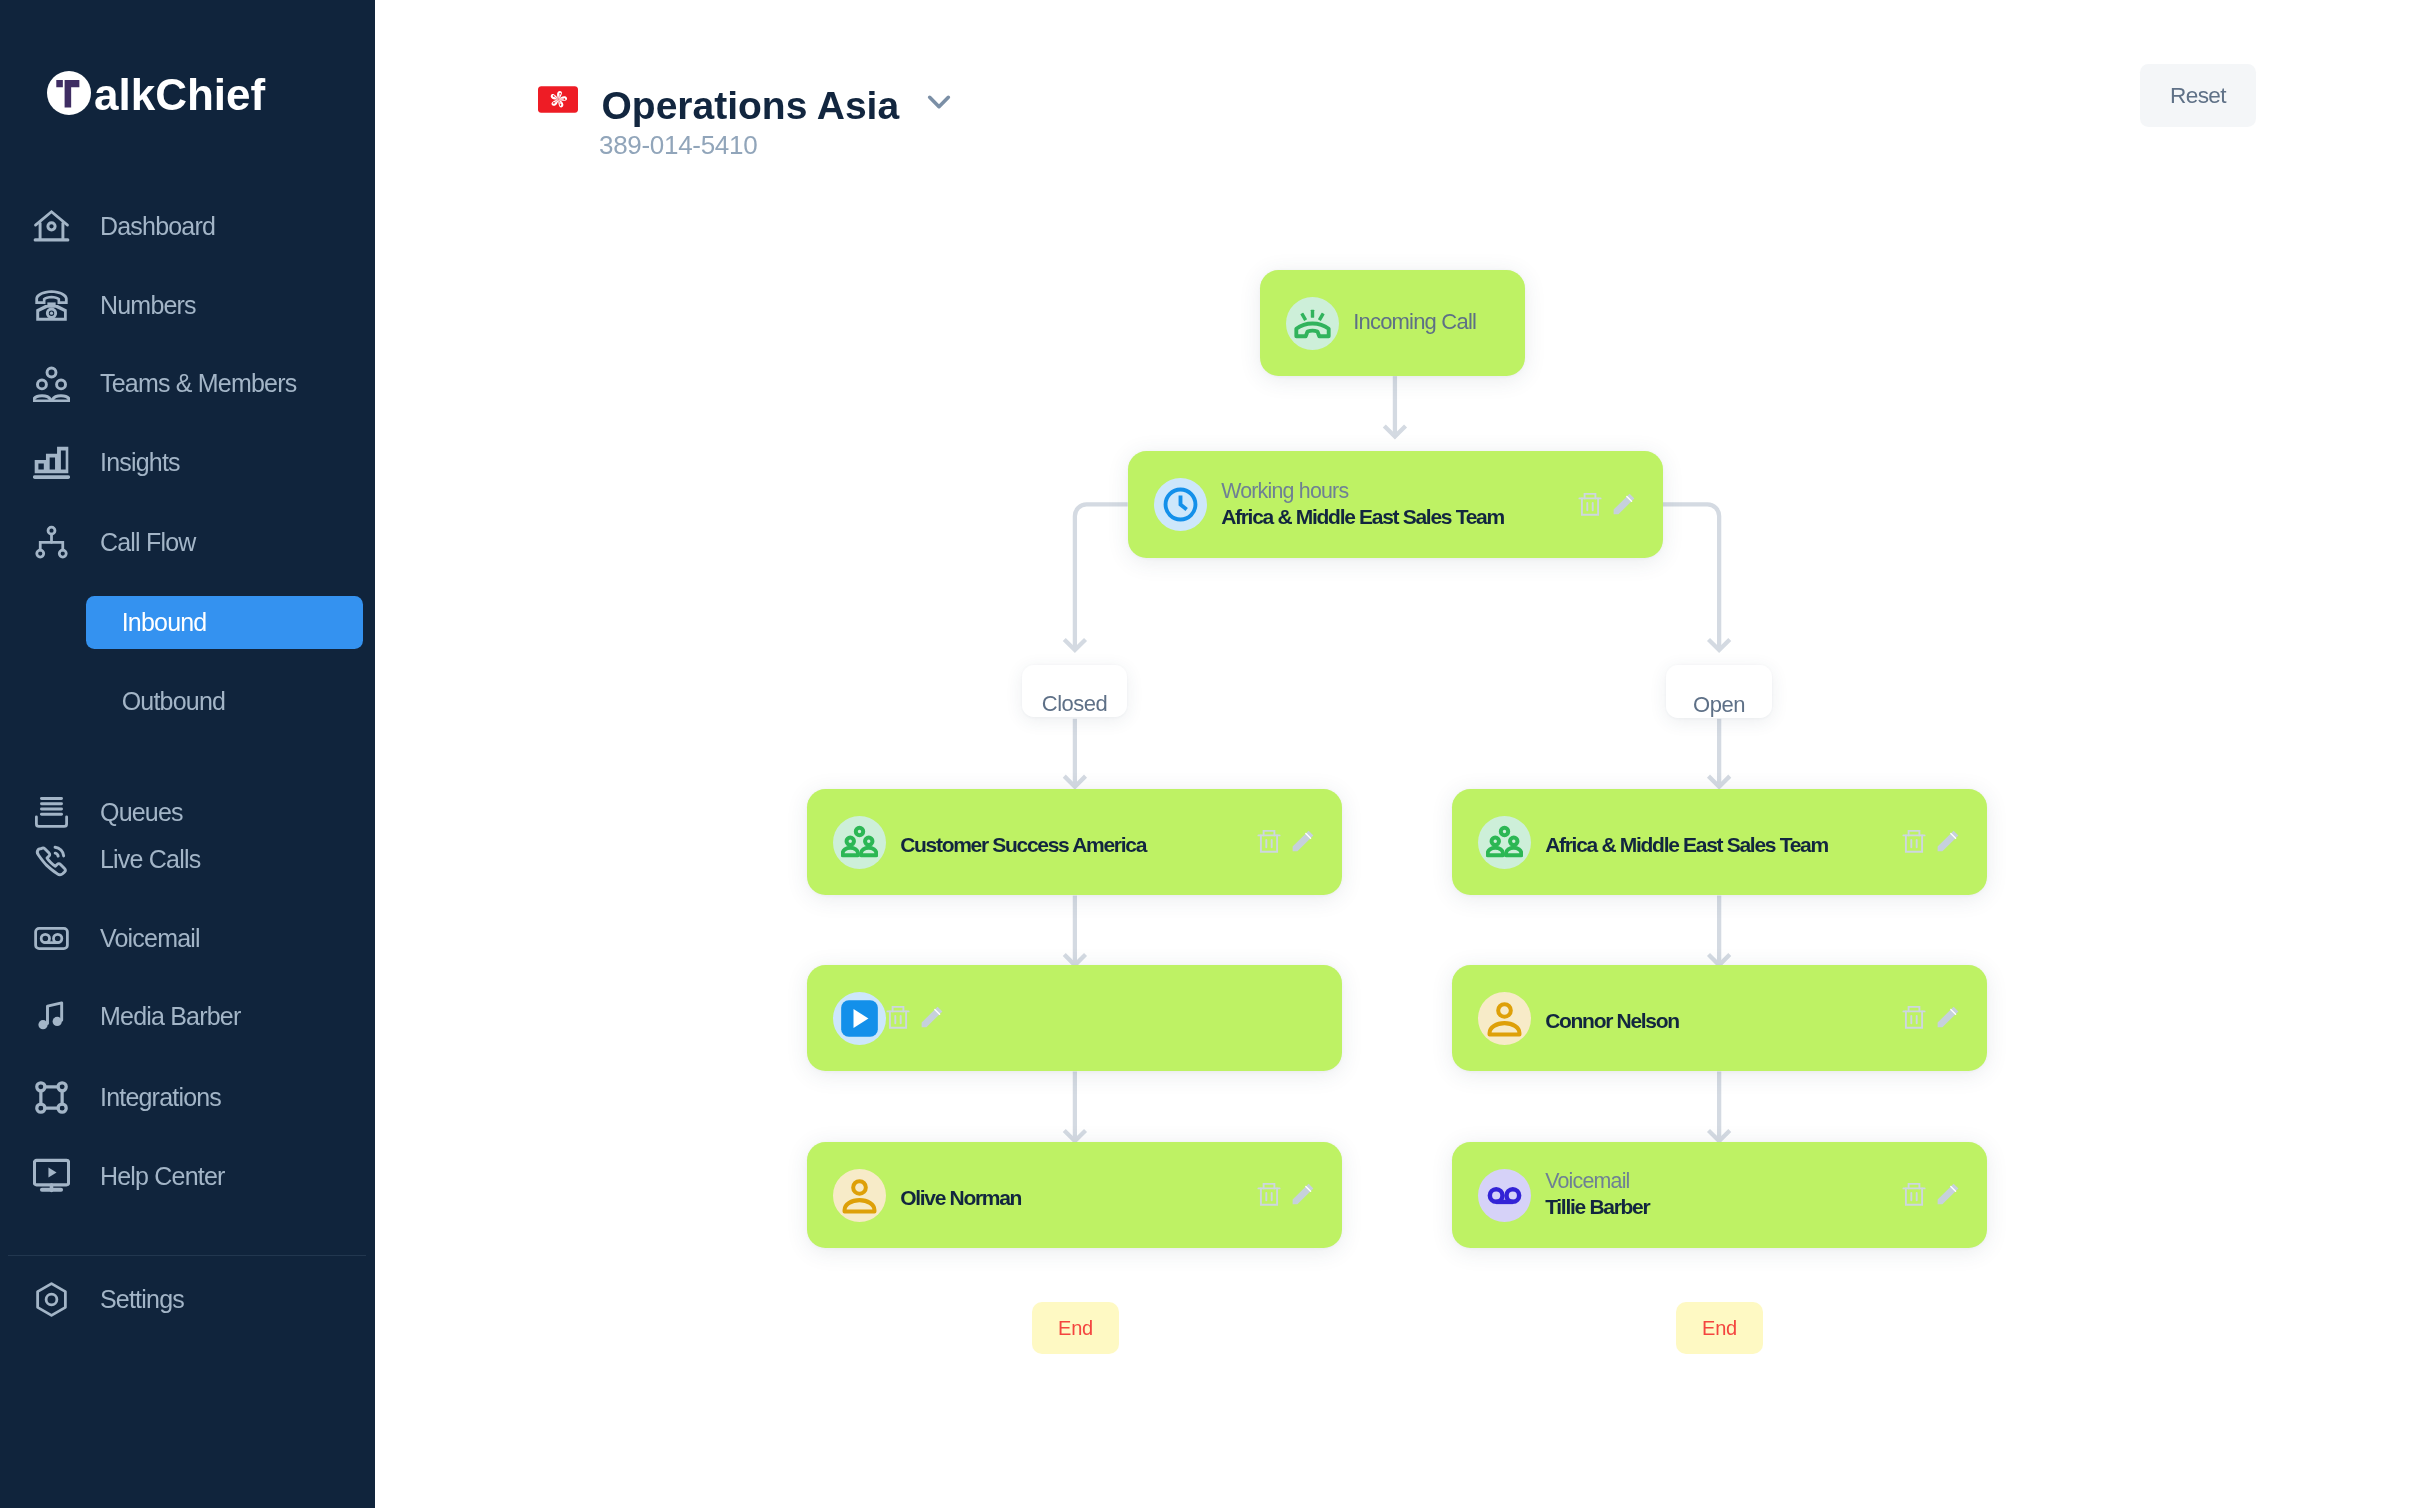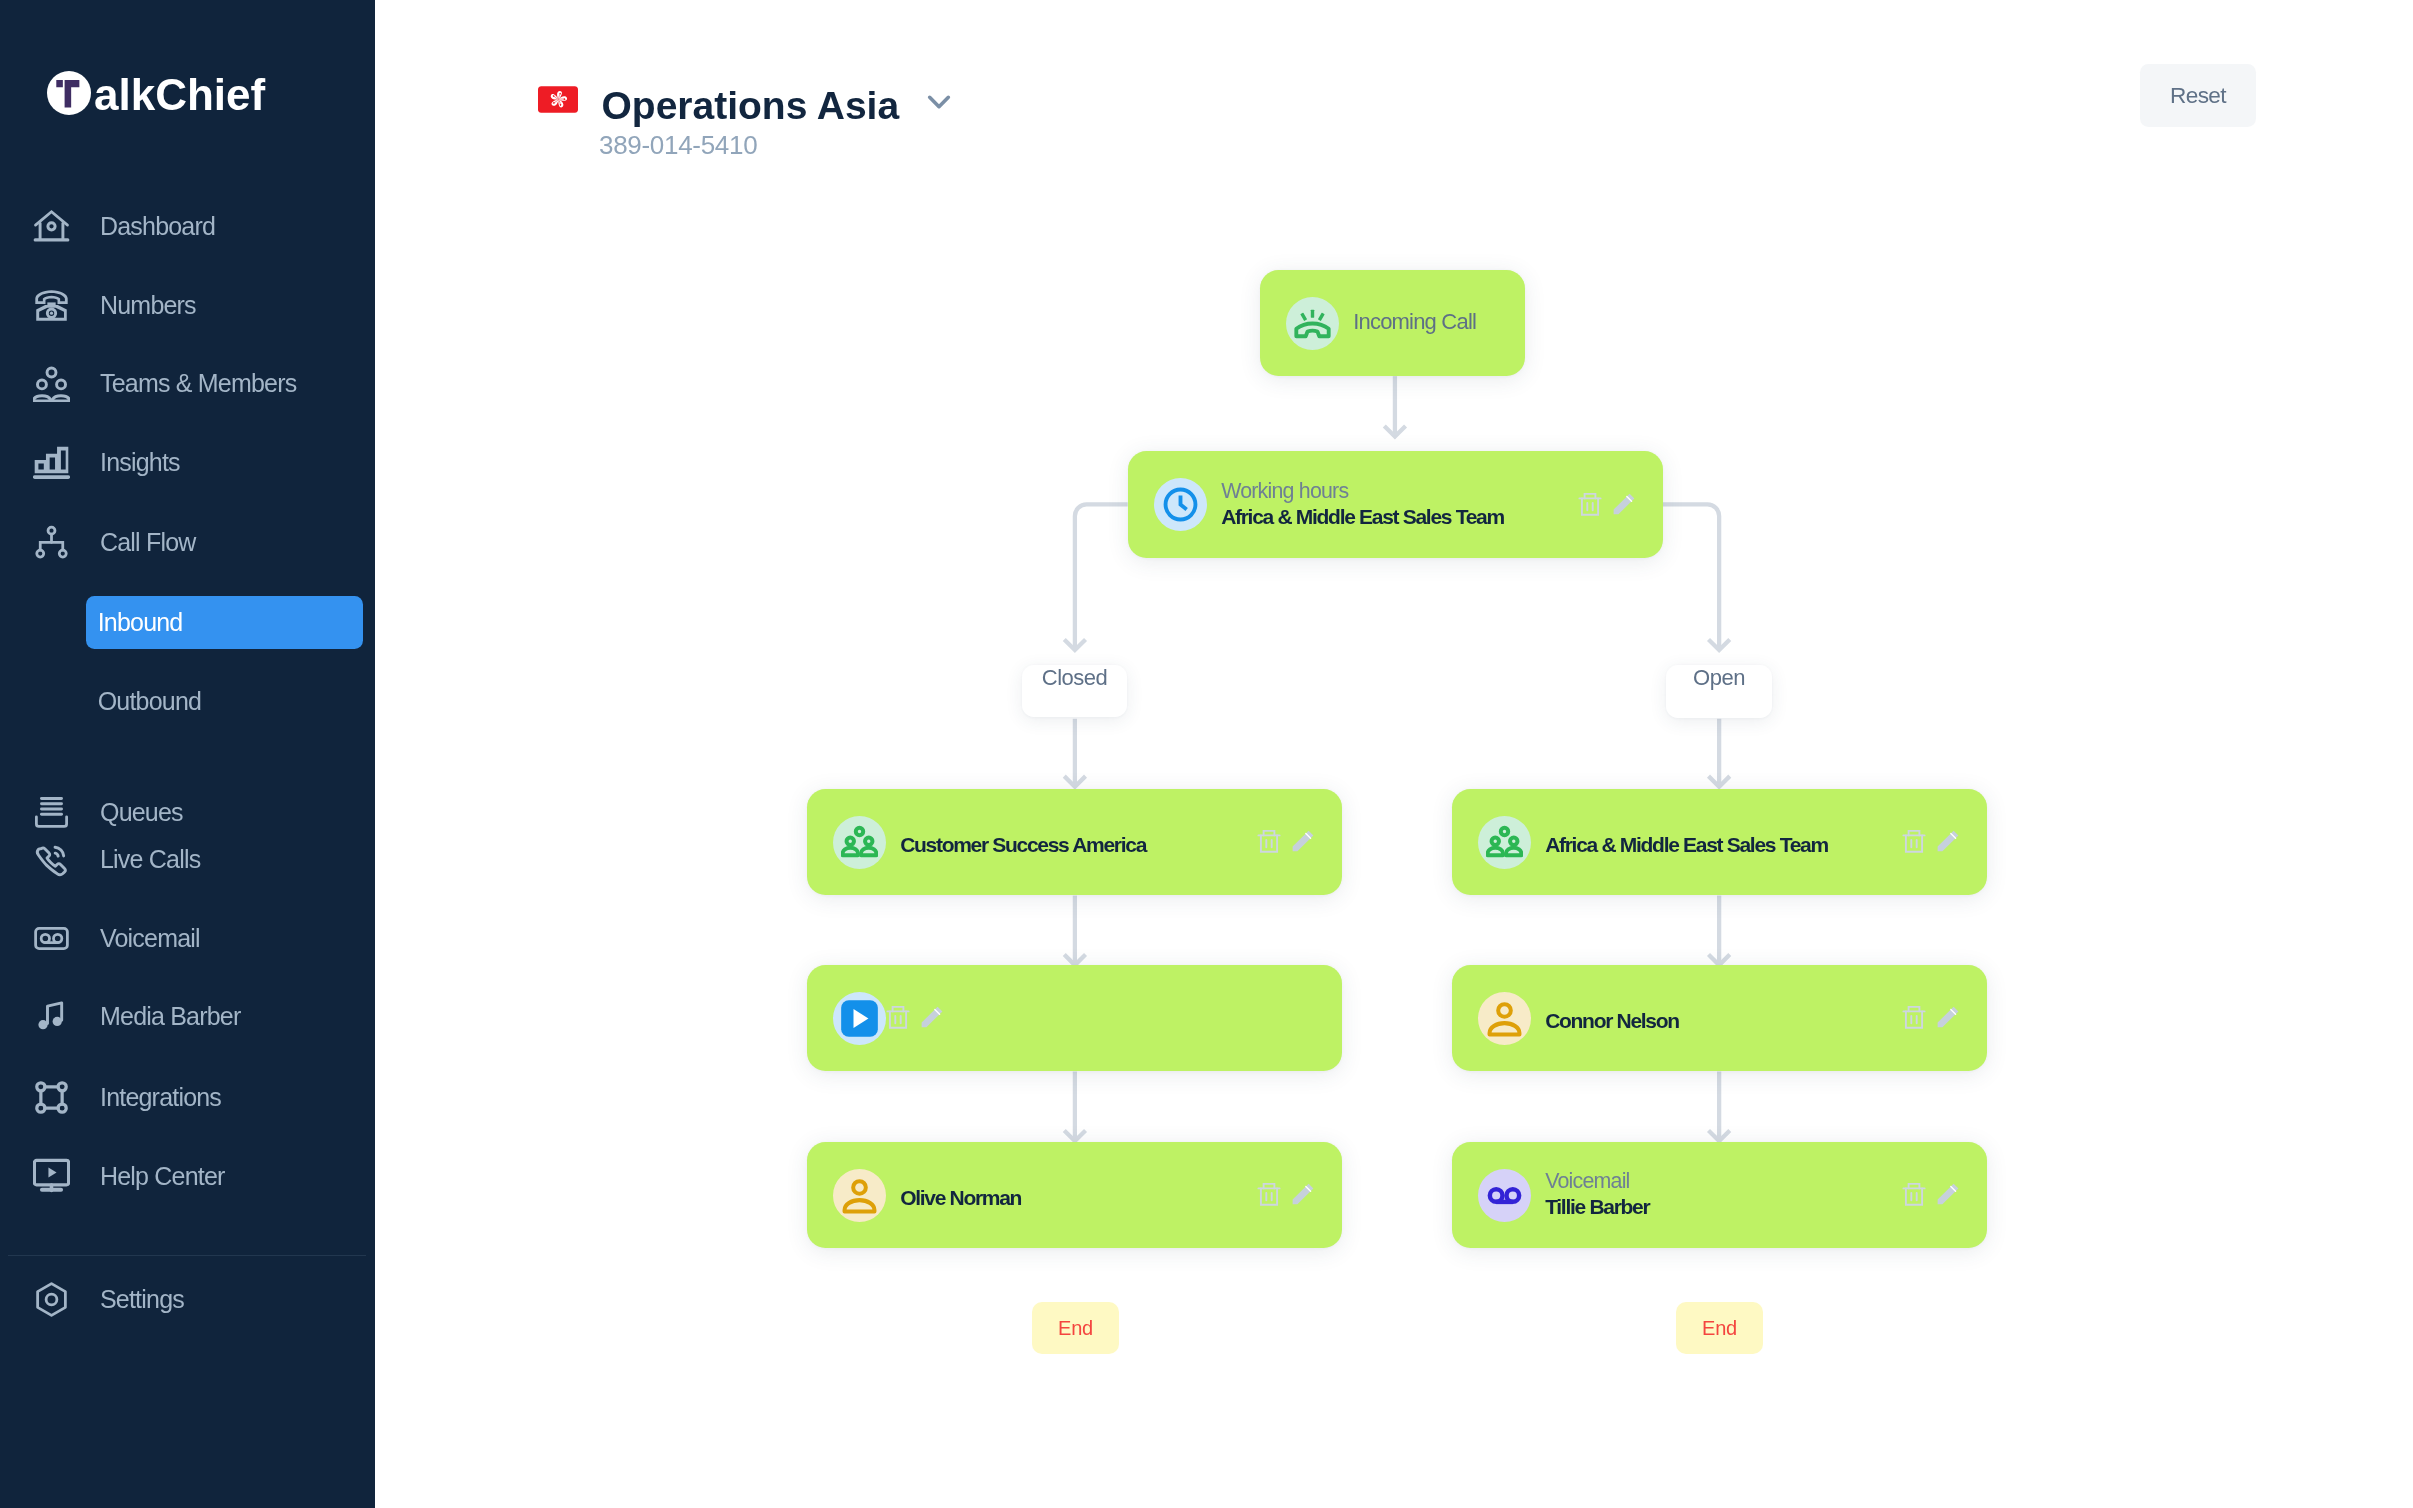--- a/index.html
+++ b/index.html
@@ -21,21 +21,21 @@
 
   .navlist { position:absolute; left:0; top:0; width:375px; }
   .navitem {
     position:absolute; left:0; width:375px; height:47px;
     display:flex; align-items:center; color:#A3B5C7; font-size:25px; letter-spacing:-0.8px;
   }
   .navitem .ico { width:37px; margin-left:33px; display:flex; align-items:center; justify-content:center; }
   .navitem .lbl { margin-left:30px; }
   .subitem {
     position:absolute; left:86px; width:277px; height:53px; border-radius:8.4px;
-    display:flex; align-items:center; color:#A3B5C7; font-size:25px; letter-spacing:-0.8px;
+    display:flex; align-items:center; color:#A3B5C7; font-size:25px; letter-spacing:-0.8px;padding-left:24px;
   }
   .subitem .lbl { margin-left:11.7px; }
   .subitem.active { background:#3492F0; color:#fff; font-weight:500; }
   #sidebar .divider { position:absolute; left:8.4px; width:358px; height:0.8px; background:#22374f; }
 
   
   #header { position:absolute; left:375px; top:0; right:0; height:193px; }
   #titleRow { position:absolute; left:163px; top:86px; display:flex; align-items:flex-start; height:44px; }
   .flag { width:40px; height:27px; border-radius:3.4px; overflow:hidden; display:block; flex:none; }
   #pageTitle { font-size:39px; font-weight:700; color:#12263F; margin-left:23.5px; letter-spacing:0; line-height:1; }
@@ -63,21 +63,21 @@
   .node .txt.single { top:2.5px; }
   .node .sub { font-size:21.4px; color:#6E8094; line-height:26px; letter-spacing:-0.8px; }
   .node .main { font-size:21px; font-weight:700; color:#12263F; line-height:26px; letter-spacing:-1.3px; }
   .node .main.plain { font-weight:700; }
   .node .acts { display:flex; align-items:center; gap:11px; margin-right:28.5px; flex:none; position:relative; top:-0.8px; }
   .node .acts .btn { background:none; border:none; padding:0; cursor:pointer; display:flex; }
 
   .pill {
     position:absolute; background:#fff; border-radius:11.7px;
     box-shadow:0 3.4px 18.4px rgba(47,66,92,0.09), 0 0.8px 2.5px rgba(47,66,92,0.04);
-    display:flex; align-items:flex-start; justify-content:center;
+    display:flex; align-items:flex-end; justify-content:center;
     font-size:22px; color:#5E7087; letter-spacing:-0.5px;
   }
   .endpill {
     position:absolute; background:#fef9c3; border-radius:10px;
     display:flex; align-items:center; justify-content:center;
     font-size:20px; color:#F4453F; letter-spacing:-0.2px;
   }
   #edges { position:absolute; left:0; top:0; width:2039px; height:1508px; pointer-events:none; }
 </style>
 </head>

